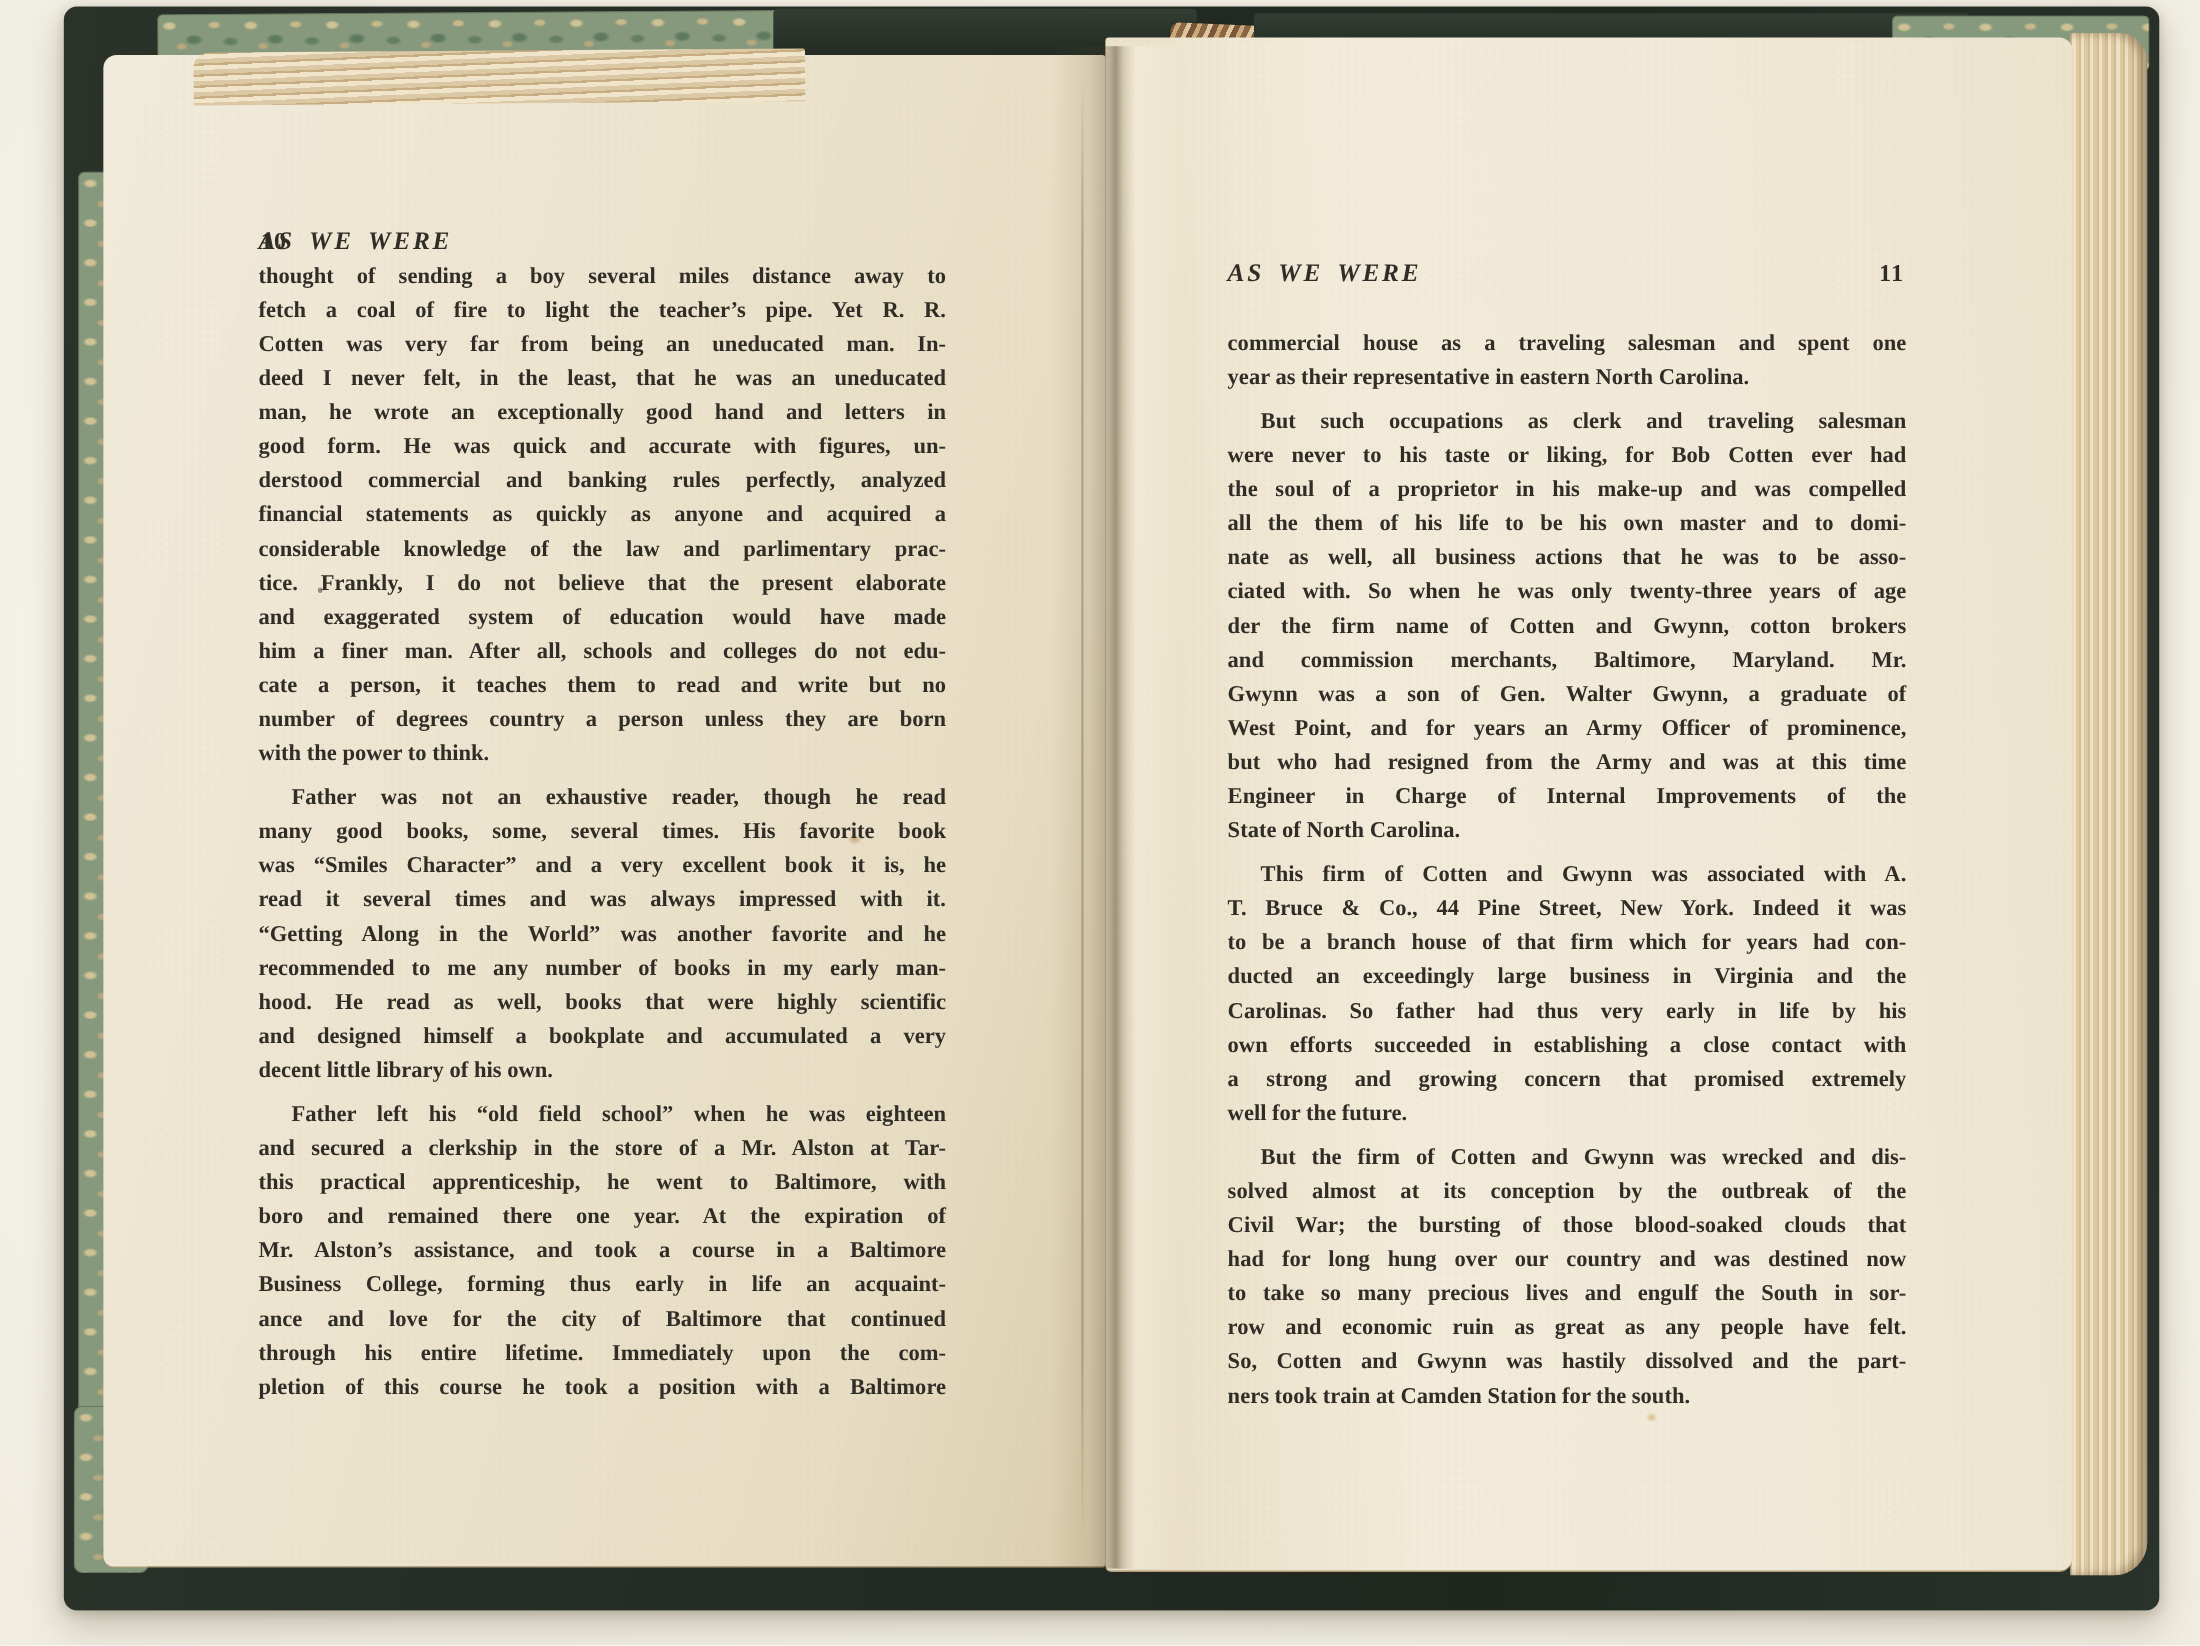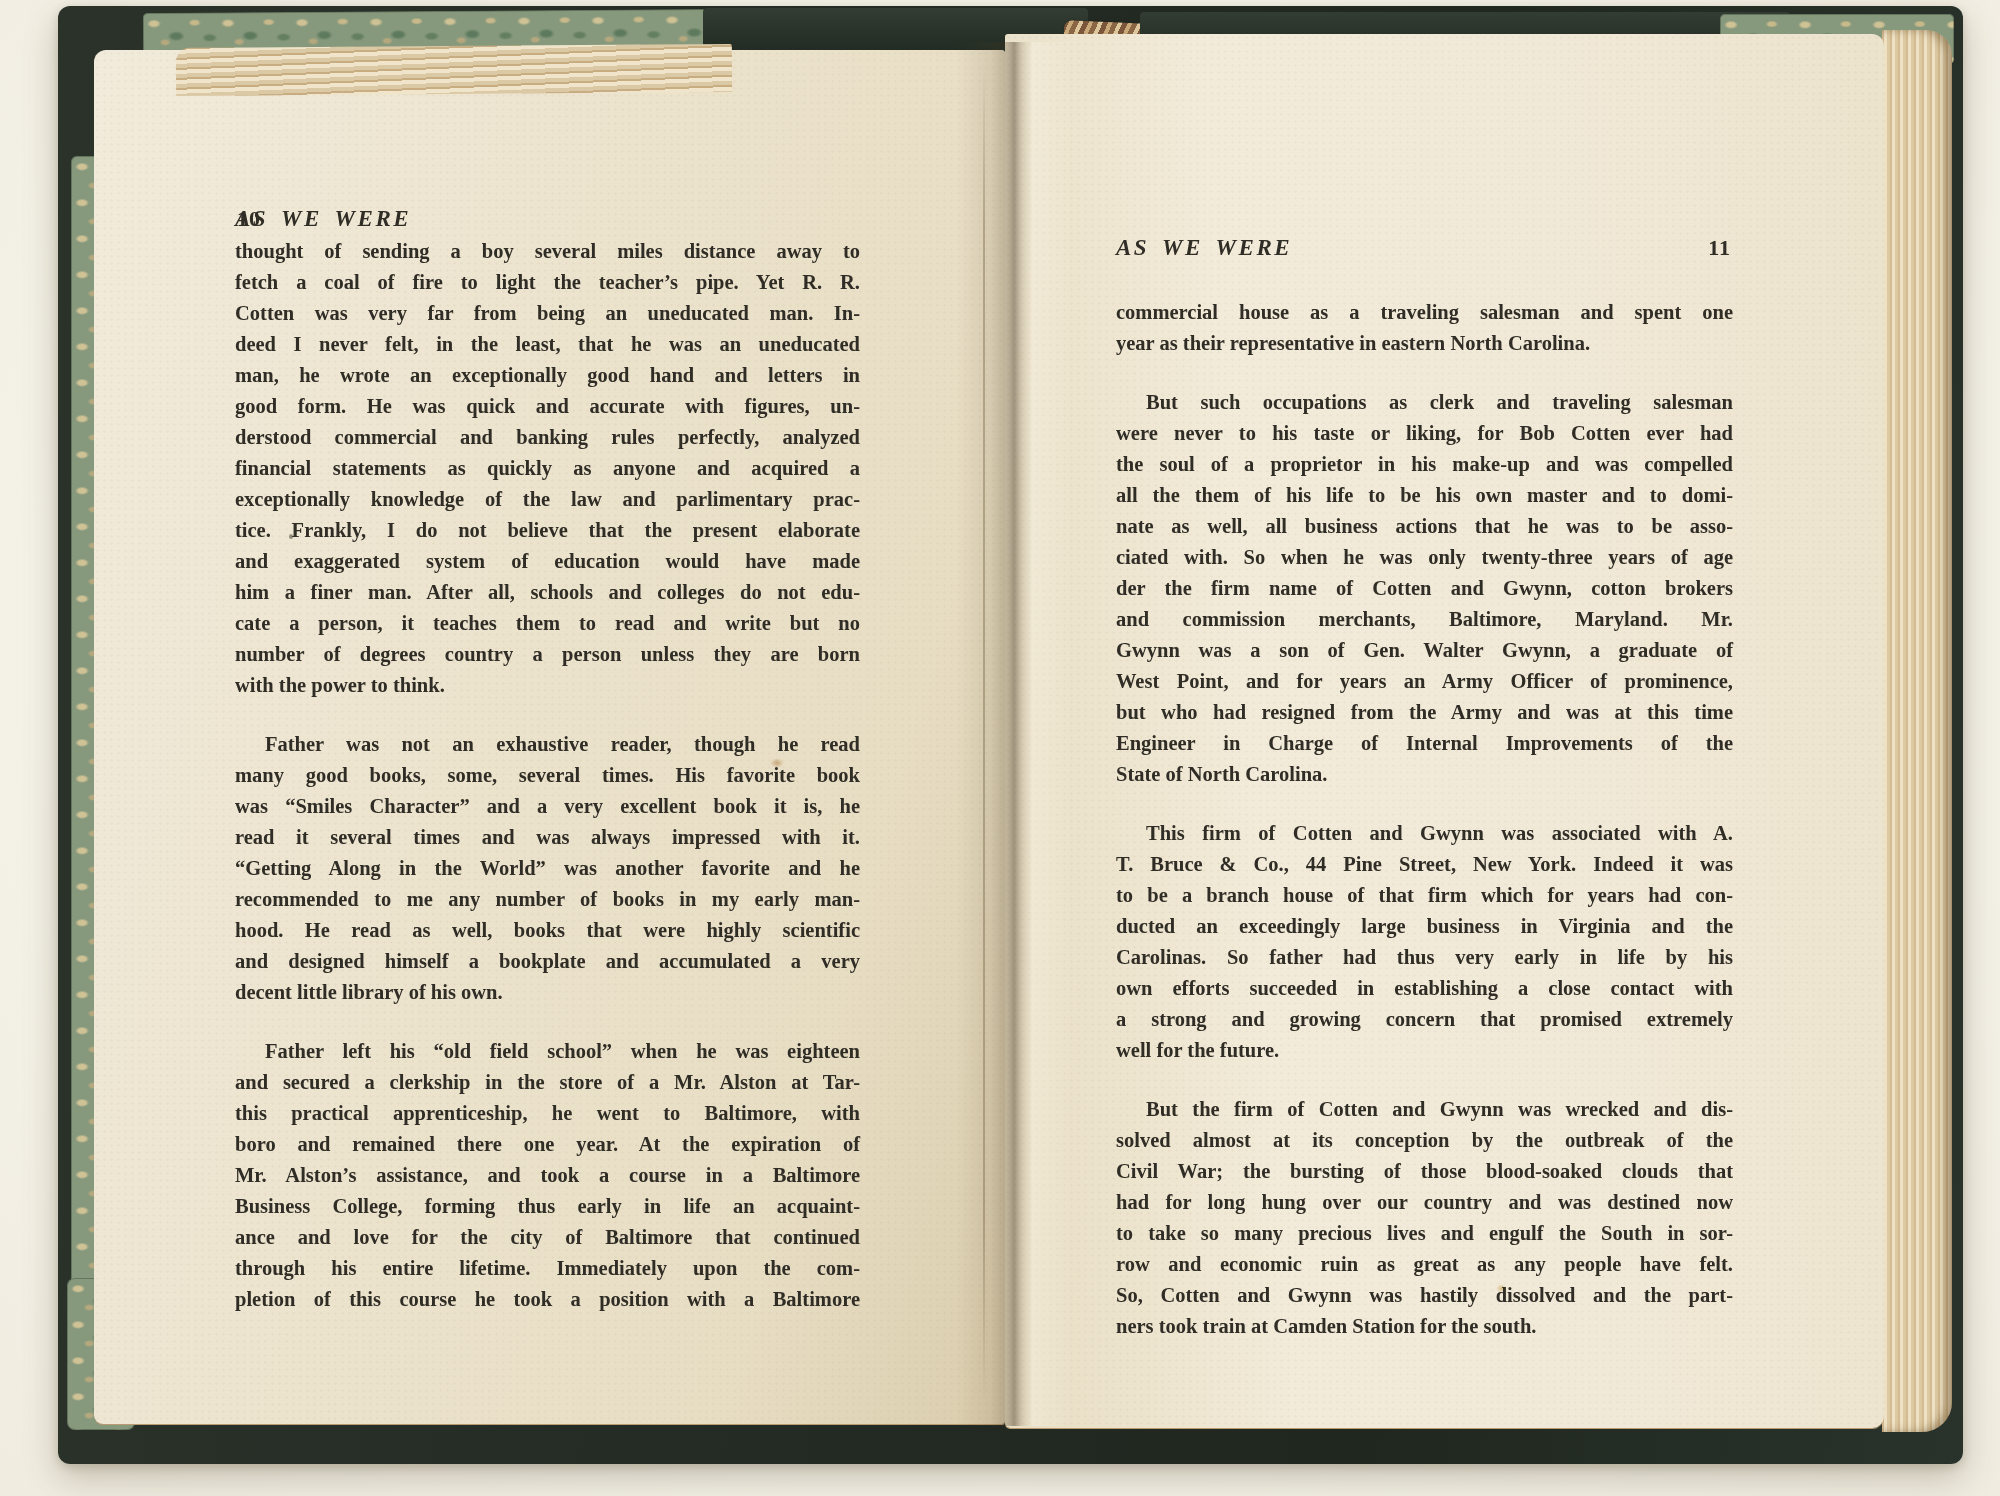--- a/index.html
+++ b/index.html
@@ -110,21 +110,21 @@
   .pageno{position:absolute;top:0;font-weight:700;font-size:22px;line-height:32px;letter-spacing:1px;}
   .pageno-left{left:2px;}
   .pageno-right{right:2px;}
 
   .text-block{
     position:absolute;color:var(--ink,#302d26);
     font-weight:700;font-size:20.5px;line-height:31px;font-family:Liberation Serif, serif;
   }
   .text-left{left:177px;top:230px;width:625px;}
   .text-right{left:1058px;top:291px;width:617px;}
-  .para + .para{margin-top:28px;}
+  .para + .para{margin-top:9px;}
   .para.indent .line:first-child{text-indent:30px;}
   .line{text-align:justify;text-align-last:justify;}
   .line.natural{text-align-last:left;}
 </style>
 </head>
 <body>
 
 <div id="stage">
   <div class="book">
     <div class="cover"></div>
@@ -157,21 +157,21 @@
     <div class="text-block text-left" id="text-left">
         <div class="para">
           <div class="line">thought of sending a boy several miles distance away to</div>
           <div class="line">fetch a coal of fire to light the teacher’s pipe.  Yet R. R.</div>
           <div class="line">Cotten was very far from being an uneducated man.  In-</div>
           <div class="line">deed I never felt, in the least, that he was an uneducated</div>
           <div class="line">man, he wrote an exceptionally good hand and letters in</div>
           <div class="line">good form.  He was quick and accurate with figures, un-</div>
           <div class="line">derstood commercial and banking rules perfectly, analyzed</div>
           <div class="line">financial statements as quickly as anyone and acquired a</div>
-          <div class="line">exceptionally knowledge of the law and parlimentary prac-</div>
+          <div class="line">considerable knowledge of the law and parlimentary prac-</div>
           <div class="line">tice.  Frankly, I do not believe that the present elaborate</div>
           <div class="line">and exaggerated system of education would have made</div>
           <div class="line">him a finer man.  After all, schools and colleges do not edu-</div>
           <div class="line">cate a person, it teaches them to read and write but no</div>
           <div class="line">number of degrees country a person unless they are born</div>
           <div class="line natural">with the power to think.</div>
         </div>
         <div class="para indent">
           <div class="line">Father was not an exhaustive reader, though he read</div>
           <div class="line">many good books, some, several times.  His favorite book</div>

